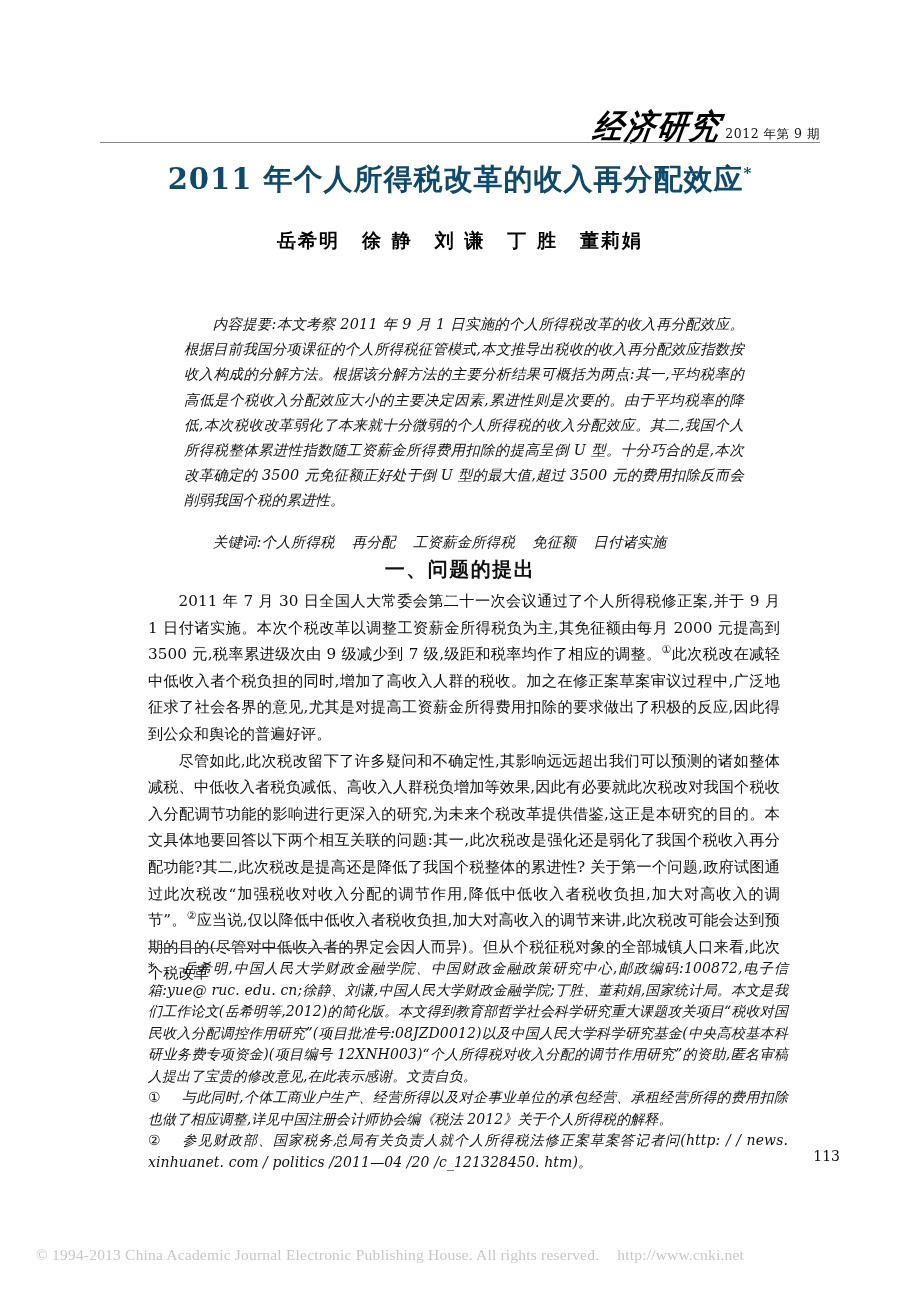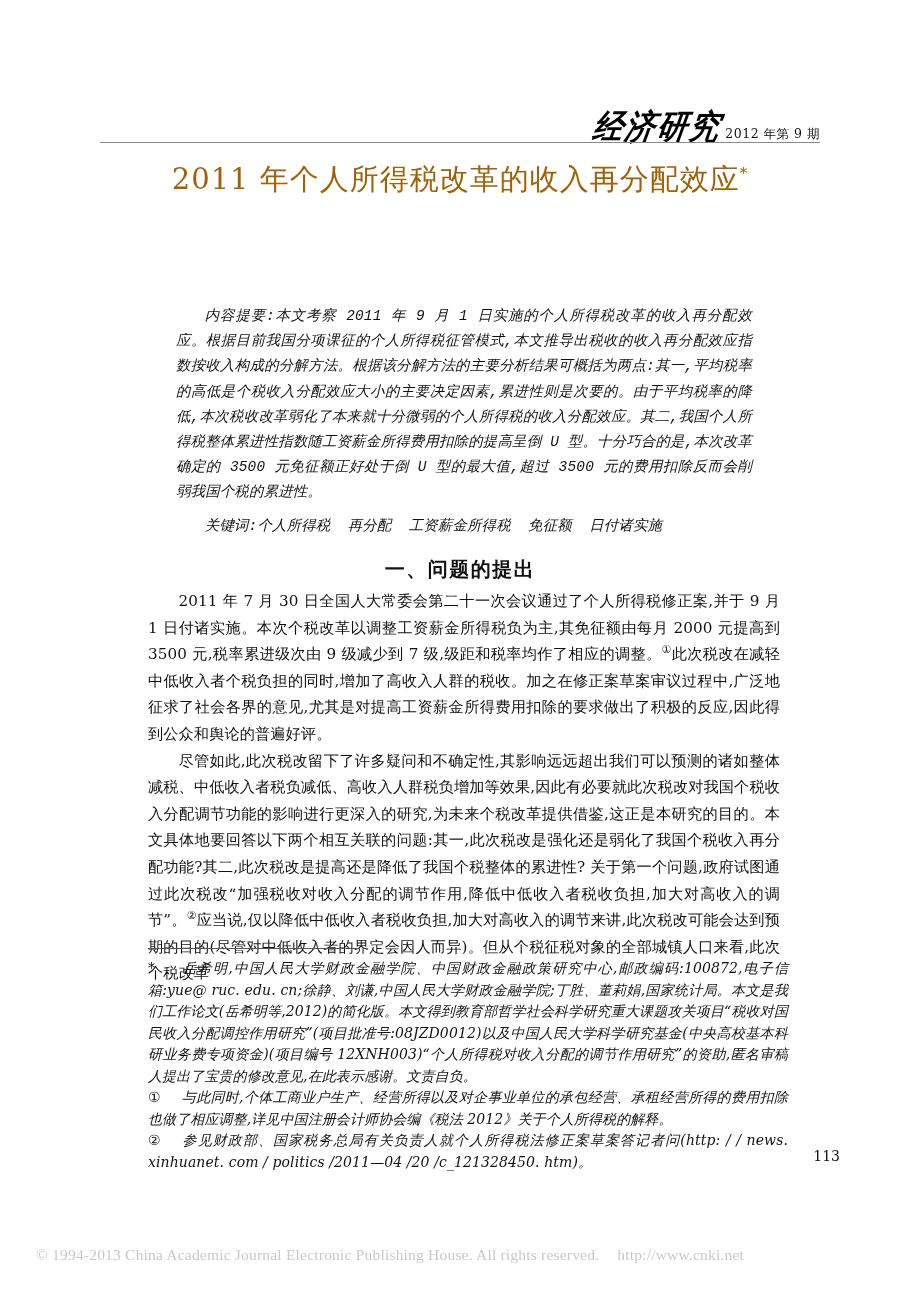--- a/index.html
+++ b/index.html
@@ -65,22 +65,22 @@
 
   
   .doc-title {
     position: absolute;
     top: 162px;
     left: 0;
     width: 920px;
     text-align: center;
     font-size: 29px;
     letter-spacing: 1px;
-    color: #a16207;
-    font-weight: 400;
+    color: #0c4a6e;
+    font-weight: 700;
     line-height: 1.2;
   }
   .doc-title .star {
     font-size: 15px;
     vertical-align: super;
   }
 
   .authors {
     position: absolute;
     top: 228px;
@@ -101,21 +101,21 @@
     left: 168px;
     width: 592px;
     font-size: 14.4px;
     line-height: 25.2px;
     text-align: justify;
     text-justify: inter-character;
     color: #111;
     font-style: italic;
     letter-spacing: 0.2px;
   }
-  .abstract-block p { margin: 8px; font-family: Liberation Mono, monospace; }
+  .abstract-block p { margin: 16px; }
   .abstract-block .indent { text-indent: 2em; }
   .kw { text-indent: 2em; margin-top: 1px; }
   .kw .kwitem { margin-right: 1.2em; }
 
   
   .section-h {
     position: absolute;
     top: 556px;
     left: 0;
     width: 920px;
@@ -212,20 +212,23 @@
   <div class="masthead">
     <div class="journal-logo">经济研究</div>
     <div class="issue-line">2012 年第 9 期</div>
   </div>
   <div class="header-rule"></div>
 
   <div class="doc-title">
     <span>2011 年个人所得税改革的收入再分配效应</span><span class="star">*</span>
   </div>
 
+  <div class="authors">
+    <span class="nm">岳希明</span><span class="nm">徐  静</span><span class="nm">刘  谦</span><span class="nm">丁  胜</span><span class="nm">董莉娟</span>
+  </div>
 
   <div class="abstract-block">
     <p class="indent"><span>内容提要:</span><span>本文考察 2011 年 9 月 1 日实施的个人所得税改革的收入再分配效应。根据目前我国分项课征的个人所得税征管模式,本文推导出税收的收入再分配效应指数按收入构成的分解方法。根据该分解方法的主要分析结果可概括为两点:其一,平均税率的高低是个税收入分配效应大小的主要决定因素,累进性则是次要的。由于平均税率的降低,本次税收改革弱化了本来就十分微弱的个人所得税的收入分配效应。其二,我国个人所得税整体累进性指数随工资薪金所得费用扣除的提高呈倒 U 型。十分巧合的是,本次改革确定的 3500 元免征额正好处于倒 U 型的最大值,超过 3500 元的费用扣除反而会削弱我国个税的累进性。</span></p>
     <p class="kw"><span>关键词:</span><span class="kwitem">个人所得税</span><span class="kwitem">再分配</span><span class="kwitem">工资薪金所得税</span><span class="kwitem">免征额</span><span class="kwitem">日付诸实施</span></p>
   </div>
 
   <div class="section-h">一、问题的提出</div>
 
   <div class="body-block">
     <p><span>2011 年 7 月 30 日全国人大常委会第二十一次会议通过了个人所得税修正案,并于 9 月 1 日付诸实施。本次个税改革以调整工资薪金所得税负为主,其免征额由每月 2000 元提高到 3500 元,税率累进级次由 9 级减少到 7 级,级距和税率均作了相应的调整。</span><sup class="fn">①</sup><span>此次税改在减轻中低收入者个税负担的同时,增加了高收入人群的税收。加之在修正案草案审议过程中,广泛地征求了社会各界的意见,尤其是对提高工资薪金所得费用扣除的要求做出了积极的反应,因此得到公众和舆论的普遍好评。</span></p>

